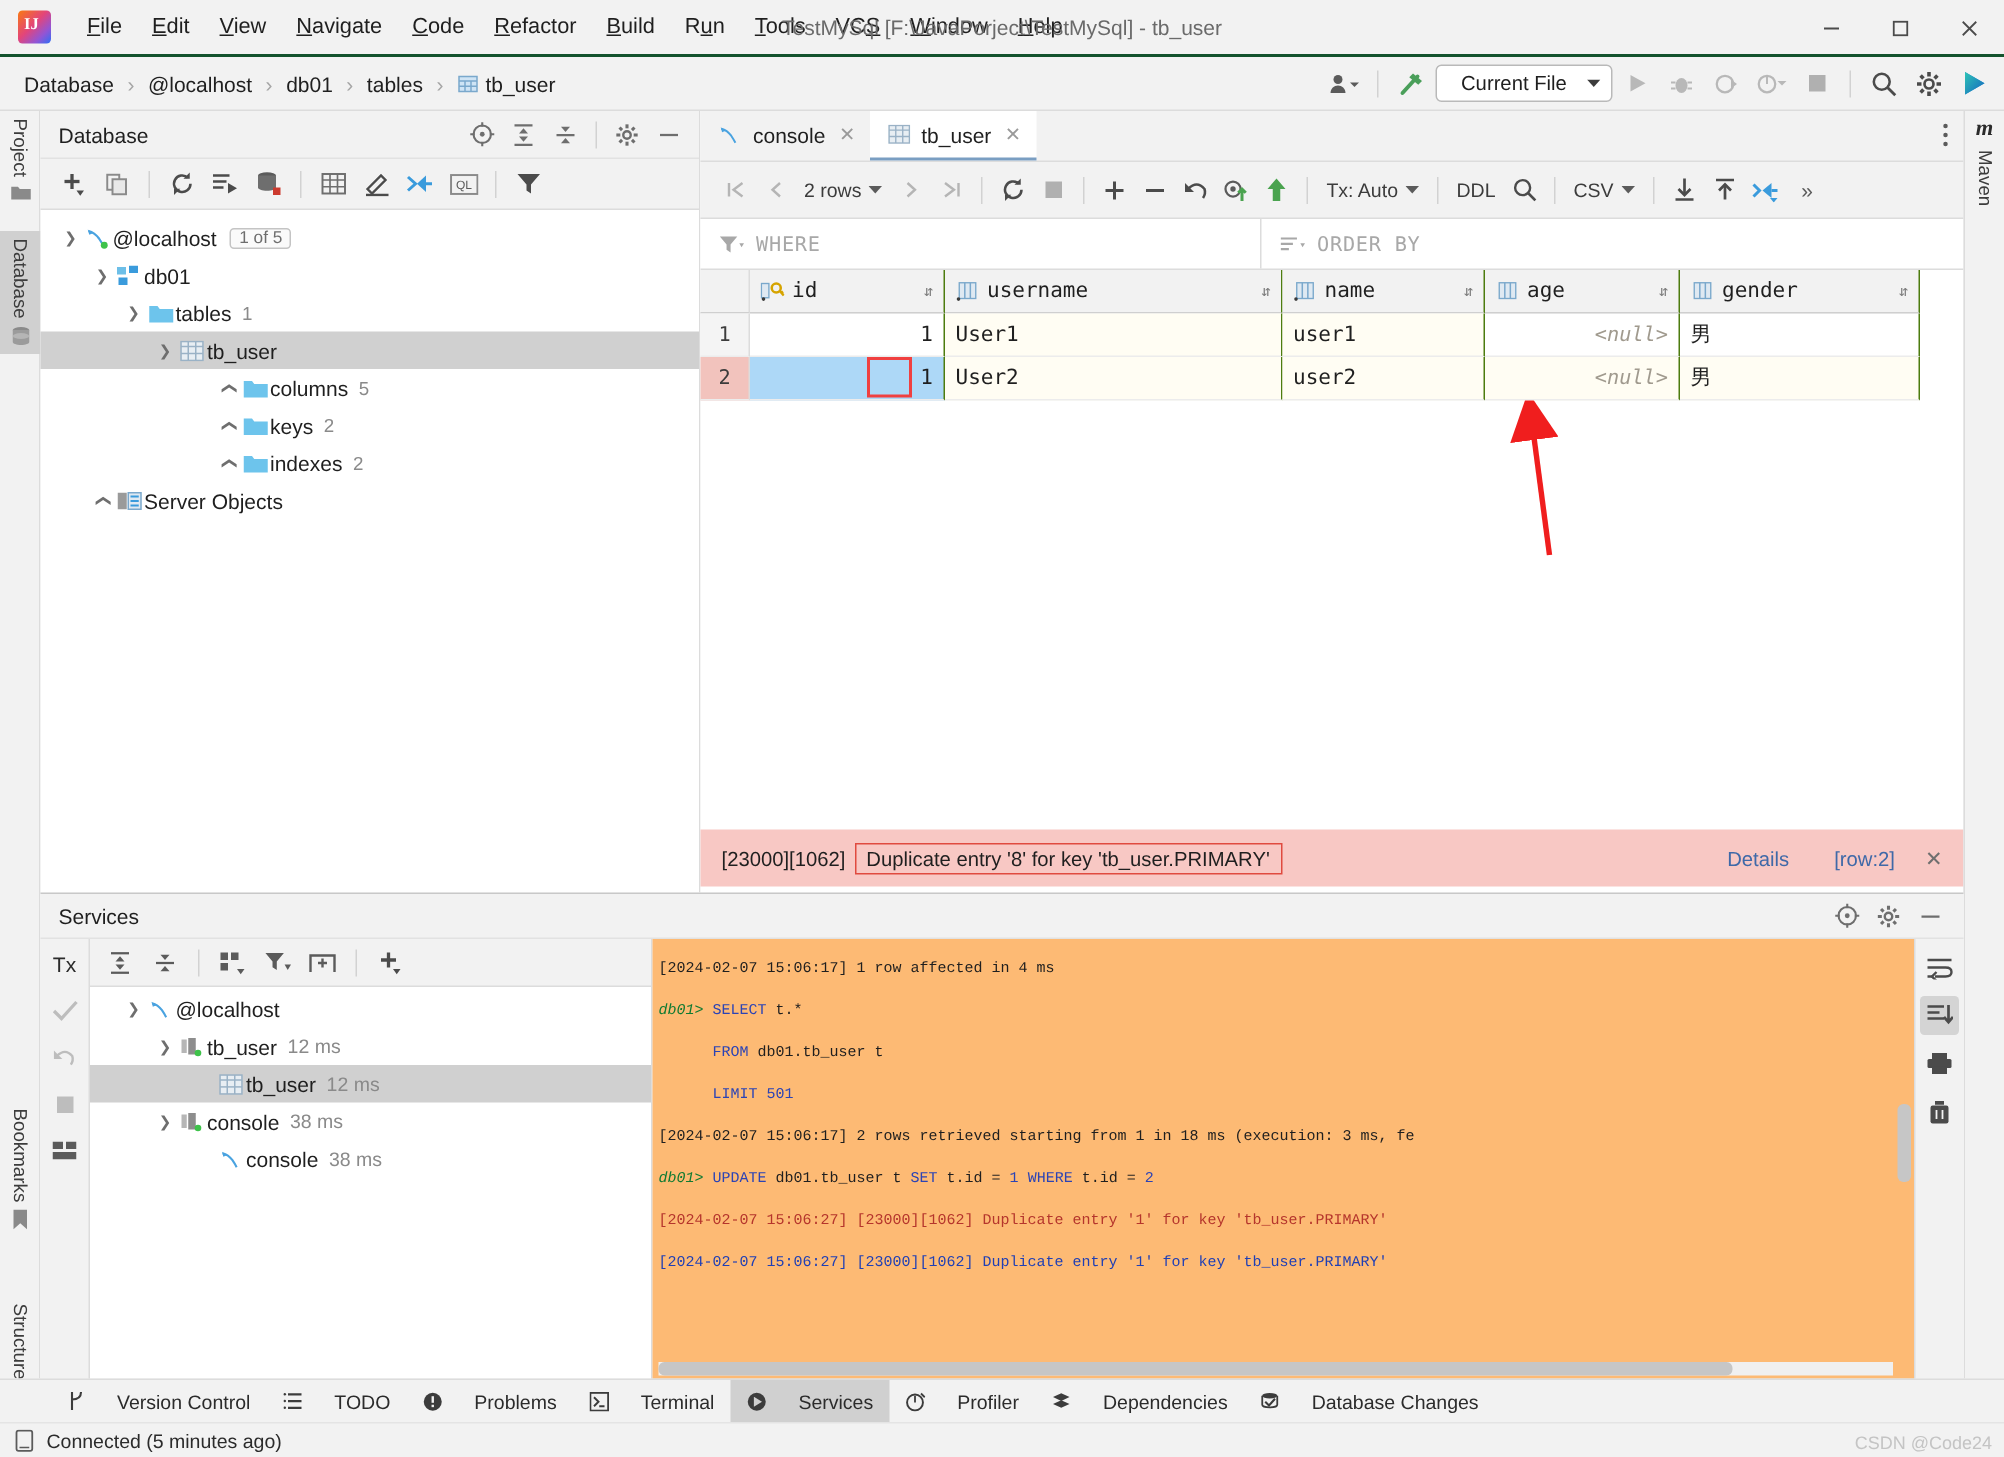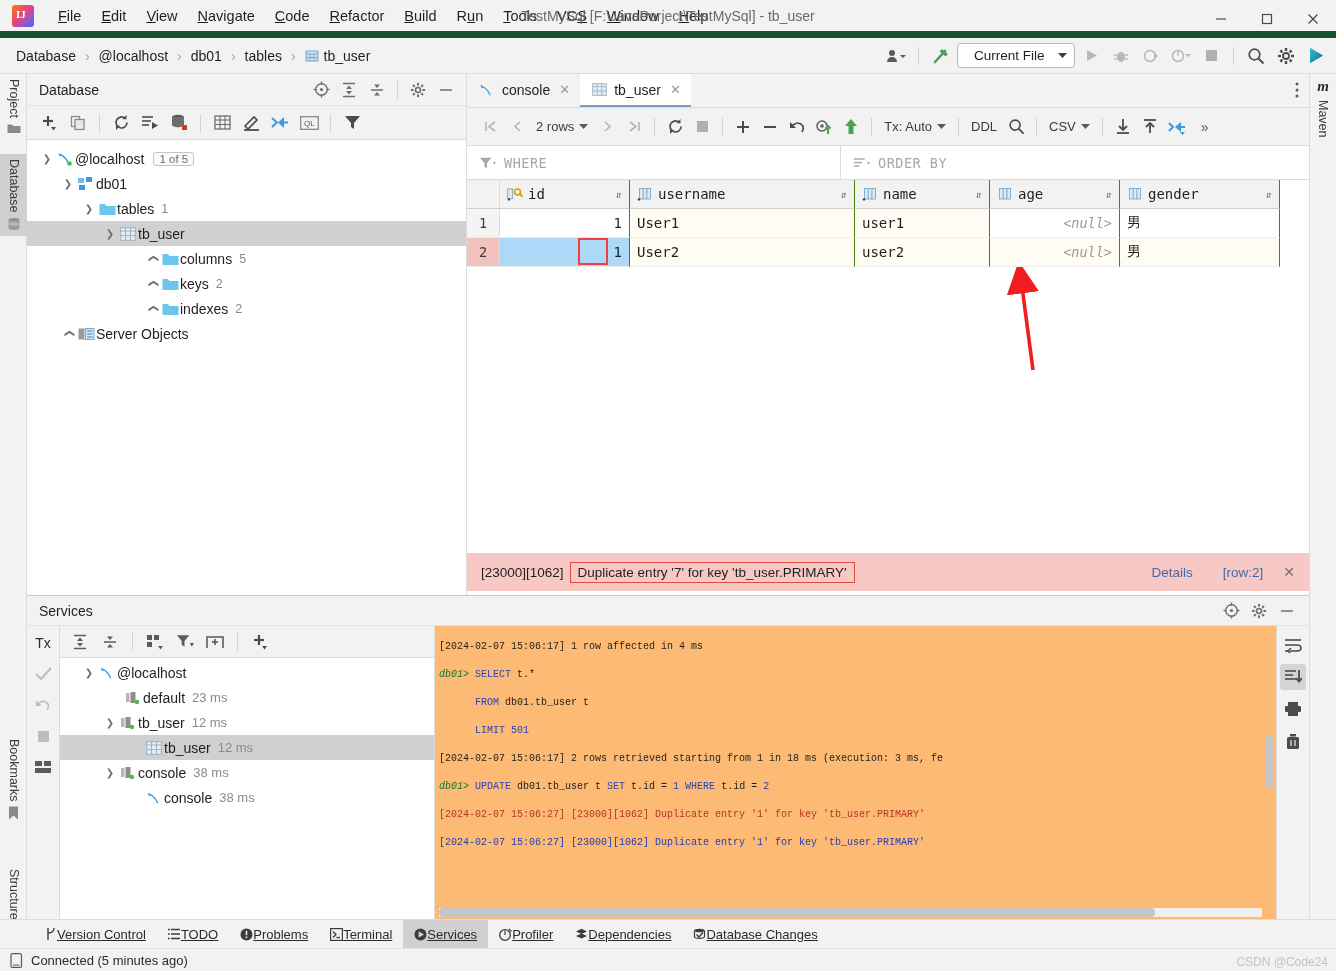--- a/index.html
+++ b/index.html
@@ -8,21 +8,21 @@
     font-family: "Liberation Sans", sans-serif;
     font-size: 13px; color: #1f1f1f;
     background: #f2f2f2; overflow: hidden;
   }
   #app { position: relative; width: 1336px; height: 971px; }
 
   
   .menubar {
     position: absolute; top: 0; left: 0; width: 1336px; height: 38px;
     background: #f2f2f2; display: flex; align-items: center;
-    border-bottom: 7px solid #14532d;
+    border-bottom: 2px solid #14532d;
   }
   .ij-logo { margin-left: 12px; width: 22px; height: 22px; position: relative; }
   .ij-logo .sq { position: absolute; inset: 0; border-radius: 3px;
     background: linear-gradient(135deg,#f97a12 0%, #e3457a 45%, #9255d5 75%, #2d6ff5 100%); }
   .ij-logo .lt { position: absolute; left: 4px; top: 3px; color: #fff;
     font-size: 11px; font-weight: bold; font-family: "Liberation Serif", serif; }
   .menu-items { display: flex; align-items: center; margin-left: 14px; }
   .menu-item {
     padding: 4px 10px; font-size: 14.5px; color: #1f1f1f; cursor: default;
     white-space: nowrap;
@@ -230,22 +230,22 @@
   .rbtn { width: 26px; height: 26px; display: flex; align-items: center;
     justify-content: center; color: #5b5b5b; }
   .rbtn.on { background: #d4d4d4; border-radius: 3px; }
 
   
   .bottombar {
     position: absolute; left: 0; top: 919px; width: 1336px; height: 29px;
     background: #f2f2f2; display: flex; align-items: center; border-top: 1px solid #dcdcdc;
     padding-left: 34px;
   }
-  .btab { height: 29px; display: flex; align-items: center; gap: 0; padding: 0 11px;
-    font-size: 13px; color: #2b2b2b; text-decoration: underline; }
+  .btab { height: 29px; display: flex; align-items: center; gap: 21px; padding: 0 11px;
+    font-size: 13px; color: #2b2b2b; }
   .btab.sel { background: #d0d0d0; }
   .statusbar {
     position: absolute; left: 0; top: 948px; width: 1336px; height: 23px;
     background: #f2f2f2; display: flex; align-items: center; padding: 0 10px;
     font-size: 13px; color: #2b2b2b; border-top: 1px solid #e4e4e4;
   }
   .watermark {
     position: absolute; right: 8px; bottom: 2px; font-size: 12px; color: #c4c4c4;
   }
   .icon { display: inline-flex; align-items: center; justify-content: center; }
@@ -965,21 +965,21 @@
         <marker id="ah" markerWidth="9" markerHeight="9" refX="4" refY="4.5" orient="auto">
           <path d="M0 0 L9 4.5 L0 9 z" fill="#f01e1e"></path>
         </marker>
       </defs>
       <line x1="36" y1="103" x2="24" y2="12" stroke="#f01e1e" stroke-width="3.6" marker-end="url(#ah)"></line>
     </svg>
   </div>
 
   <div class="errbar">
     <span class="errcode">[23000][1062]</span>
-    <span class="errmsg">Duplicate entry '7' for key 'tb_user.PRIMARY'</span>
+    <span class="errmsg">Duplicate entry '8' for key 'tb_user.PRIMARY'</span>
     <span class="errlinks">
       <span class="lnk">Details</span>
       <span class="lnk">[row:2]</span>
       <span class="xb">✕</span>
     </span>
   </div>
 
   <div class="editor-rgutter">
     <div class="rtab" style="padding-top:4px;align-items:center;">
       <span style="writing-mode:horizontal-tb;font-family:'Liberation Serif',serif;font-weight:bold;font-style:italic;font-size:15px;color:#2b2b2b;margin-left:6px;">m</span>
@@ -1107,31 +1107,20 @@
         <div class="svc-rows">
           <div class="trow" style="padding-left:21px;">
             <span class="twist">❯</span>
             <span class="ticon">
               <svg width="17" height="14" viewBox="0 0 17 15">
                   <path d="M2 3 Q6 4 9 8 Q11 11 12 13" fill="none" stroke="#4aa3e0" stroke-width="1.5"></path>
                   <path d="M1.5 2 L5 4.5 L2.5 5.5 Z" fill="#4aa3e0"></path>
                 </svg>
             </span>
             <span class="tlabel">@localhost</span>
-          </div>
-          <div class="trow" style="padding-left:63px;">
-            <span class="ticon">
-              <svg width="17" height="14" viewBox="0 0 17 14">
-                  <rect x="1" y="2" width="3.5" height="9" fill="#b6b6b6"></rect>
-                  <rect x="5.5" y="1" width="5" height="11" fill="#8d8d8d"></rect>
-                  <circle cx="12" cy="11" r="2.2" fill="#3ec24a"></circle>
-                </svg>
-            </span>
-            <span class="tlabel">default</span>
-            <span class="sms">23 ms</span>
           </div>
           <div class="trow" style="padding-left:42px;">
             <span class="twist">❯</span>
             <span class="ticon">
               <svg width="17" height="14" viewBox="0 0 17 14">
                   <rect x="1" y="2" width="3.5" height="9" fill="#b6b6b6"></rect>
                   <rect x="5.5" y="1" width="5" height="11" fill="#8d8d8d"></rect>
                   <circle cx="12" cy="11" r="2.2" fill="#3ec24a"></circle>
                 </svg>
             </span>

